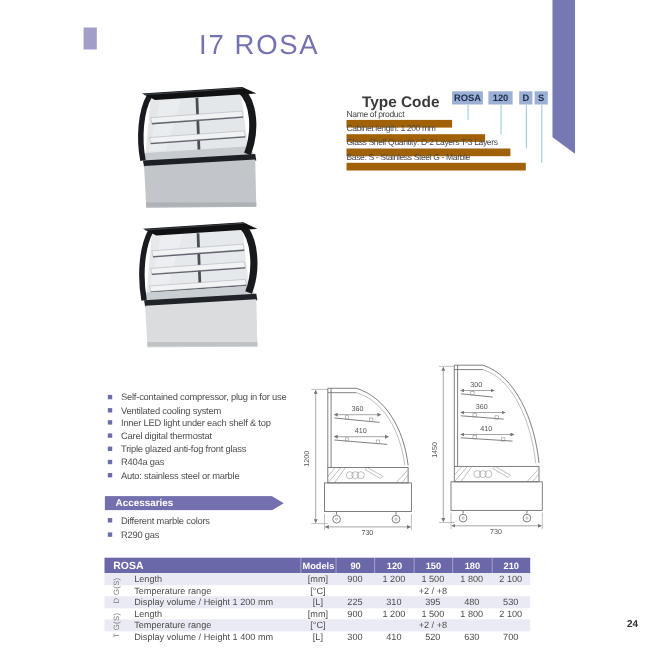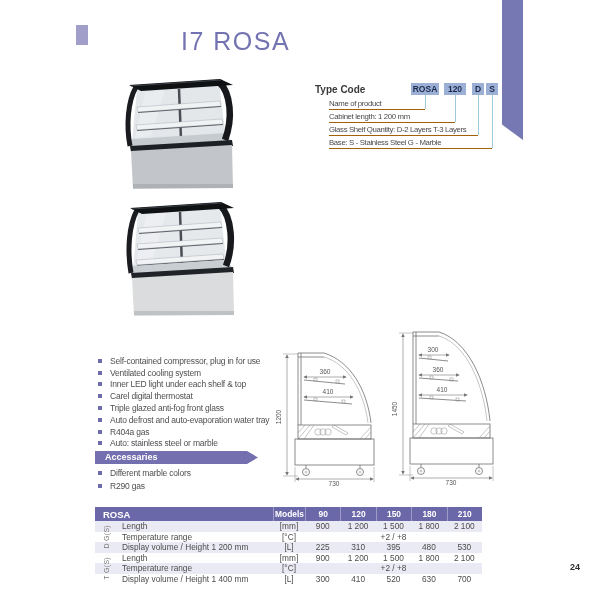--- a/index.html
+++ b/index.html
@@ -9,24 +9,24 @@
 
   
   #deco-square{left:76px;top:25px;width:12px;height:20px;background:#a19fc9;}
   #corner-band{left:502px;top:0;width:21px;height:140px;background:#7678b3;
                clip-path:polygon(0 0,100% 0,100% 100%,0 89%);}
 
   
   #page-title{left:181px;top:27px;font-size:25px;color:#7473b1;letter-spacing:1.5px;}
 
   
-  #type-code-label{left:315px;top:84px;font-size:10px;font-weight:bold;color:#3a3a3a;}
+  #type-code-label{left:329px;top:84px;font-size:14px;font-weight:bold;color:#3a3a3a;}
   .chip{position:absolute;top:83px;height:12px;line-height:12px;text-align:center;
         background:#9cb0d6;color:#1c2b4d;font-size:8.5px;font-weight:bold;}
-  .code-row{position:absolute;left:329px;height:10px;border-bottom:1px solid #a16207;
+  .code-row{position:absolute;left:315px;height:10px;border-bottom:7px solid #a16207;
             display:flex;align-items:flex-end;}
   .code-row span{font-size:7.8px;letter-spacing:-0.35px;color:#4a4a4a;white-space:nowrap;padding-bottom:1px;}
   .vline{position:absolute;top:95px;width:0;border-left:1px solid #9fcbdc;}
 
   
   .banner{position:absolute;left:95px;width:163px;height:13px;background:#7470af;
           clip-path:polygon(0 0,calc(100% - 11px) 0,100% 50%,calc(100% - 11px) 100%,0 100%);
           color:#fff;font-size:9px;font-weight:bold;line-height:13px;padding-left:10px;box-sizing:border-box;}
   #features-banner{top:339px;}
   #accessories-banner{top:451px;}
@@ -149,24 +149,20 @@
         <span class="sq"></span>
         <span class="feat-label">Inner LED light under each shelf &amp; top</span>
       </div>
     <div class="feat-item">
         <span class="sq"></span>
         <span class="feat-label">Carel digital thermostat</span>
       </div>
     <div class="feat-item">
         <span class="sq"></span>
         <span class="feat-label">Triple glazed anti-fog front glass</span>
-      </div>
-    <div class="feat-item">
-        <span class="sq"></span>
-        <span class="feat-label">Auto defrost and auto-evaporation water tray</span>
       </div>
     <div class="feat-item">
         <span class="sq"></span>
         <span class="feat-label">R404a gas</span>
       </div>
     <div class="feat-item">
         <span class="sq"></span>
         <span class="feat-label">Auto: stainless steel or marble</span>
       </div>
   </div>

